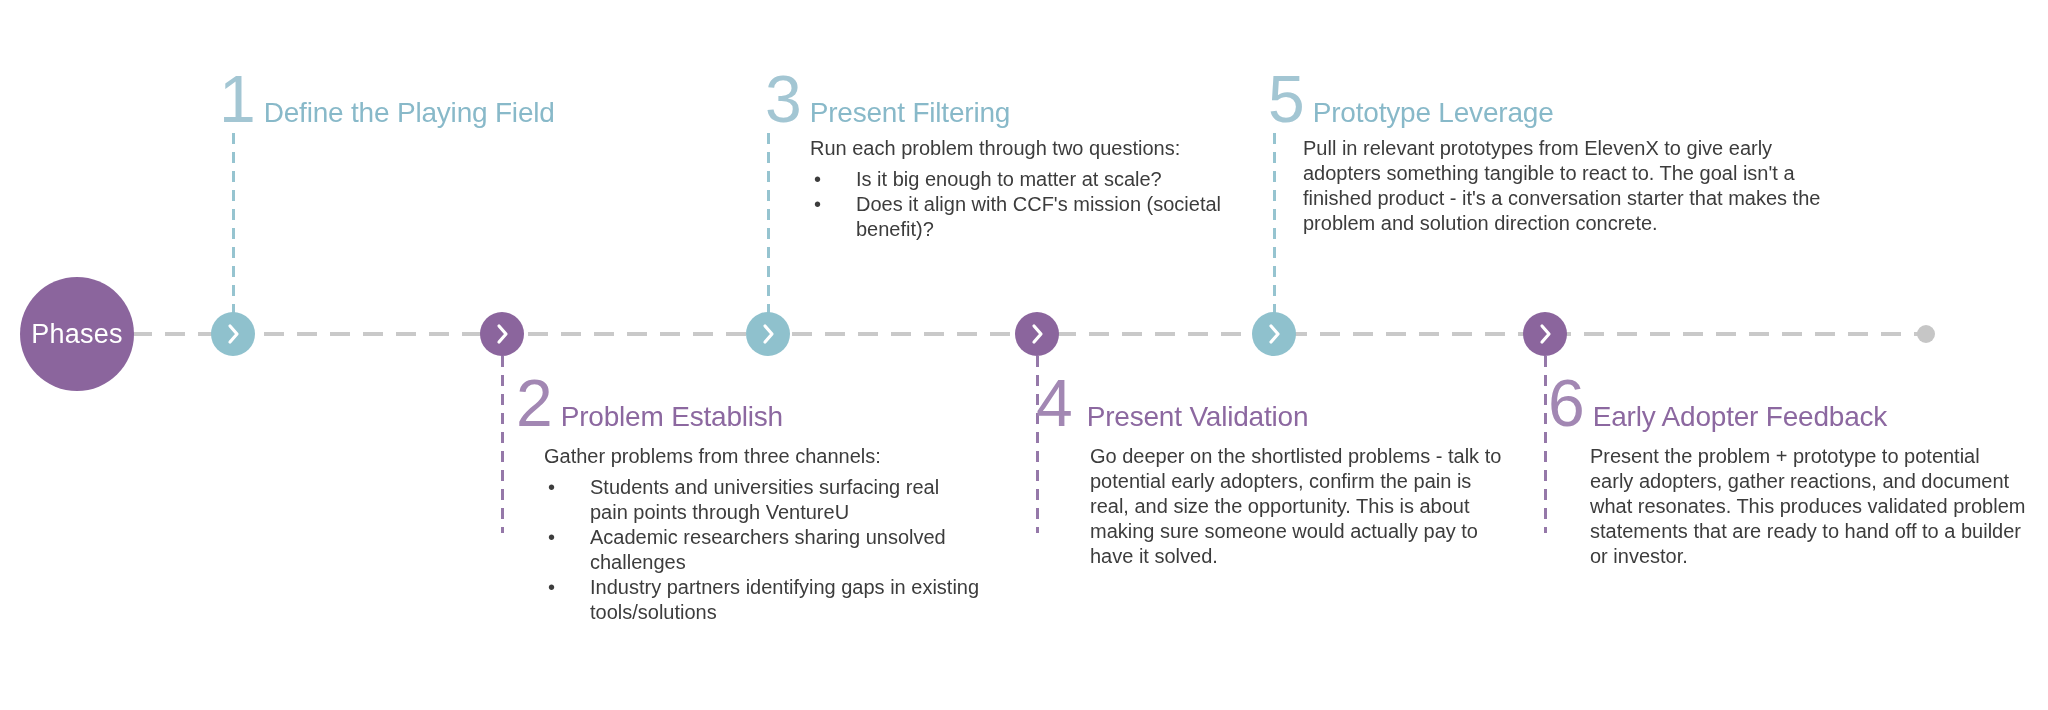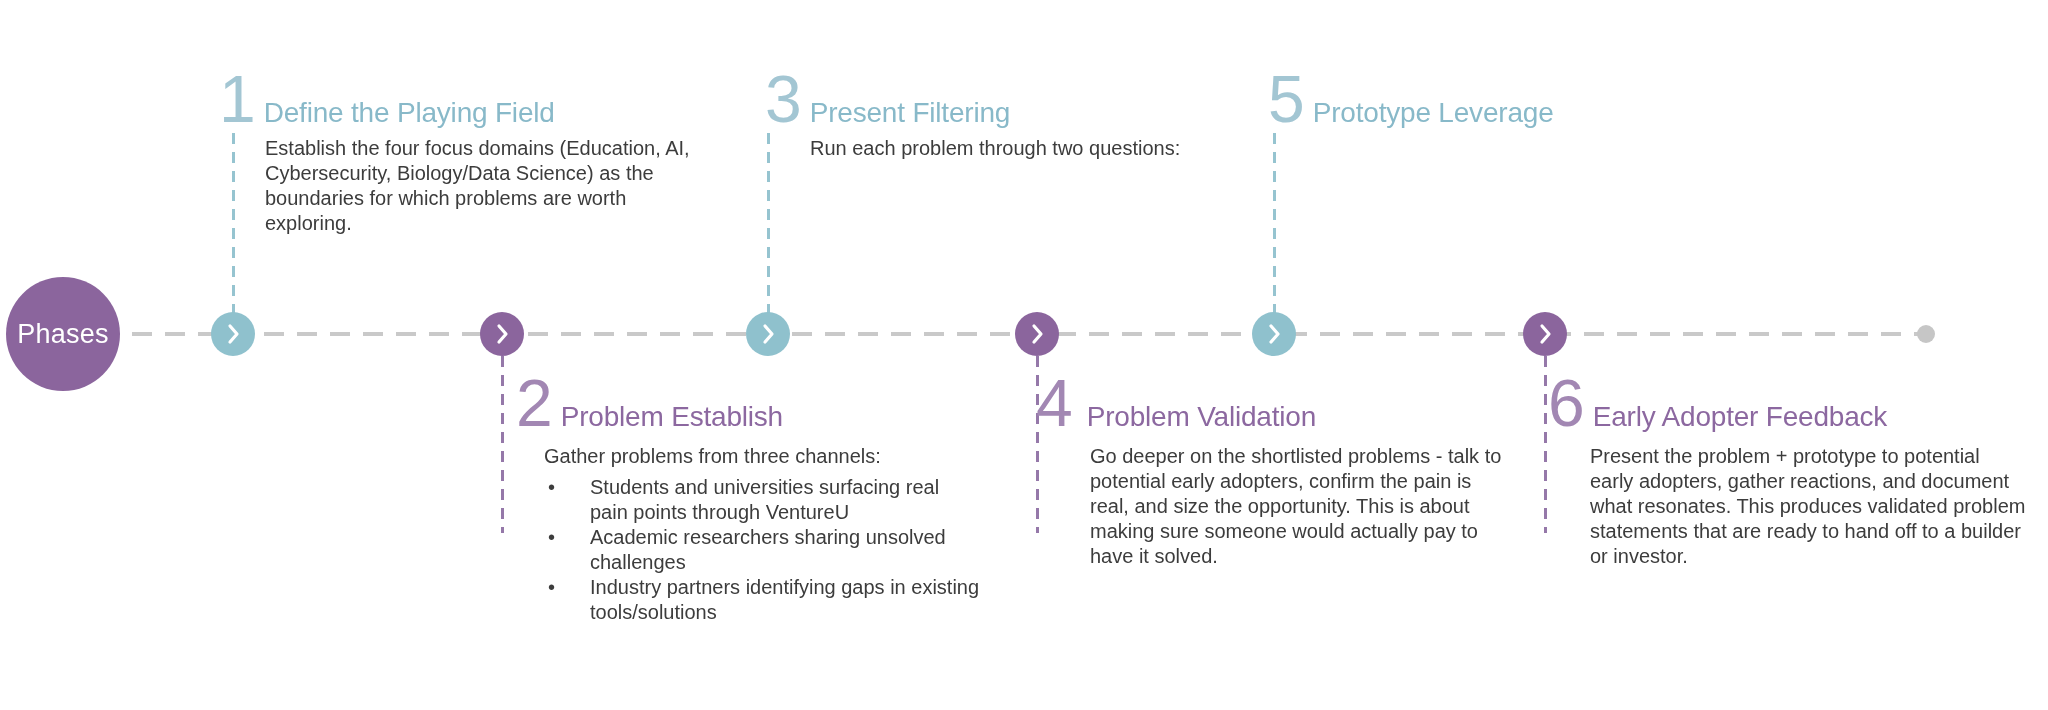--- a/index.html
+++ b/index.html
@@ -24,21 +24,21 @@
   }
   .end-dot {
     position: absolute;
     left: 1917px; top: 325px;
     width: 18px; height: 18px;
     border-radius: 50%;
     background: var(--end_dot, #c6c6c6);
   }
   .phases-circle {
     position: absolute;
-    left: 6px; top: 277px;
+    left: 20px; top: 277px;
     width: 114px; height: 114px;
     border-radius: 50%;
     background: var(--purple, #8b659d);
     display: flex; align-items: center; justify-content: center;
     color: var(--label_text, #ffffff);
     font-size: 27px;
     letter-spacing: 0.2px;
   }
 
   
@@ -160,21 +160,20 @@
     <svg width="24" height="24" viewBox="0 0 24 24">
         <polyline points="9,4 16,12 9,20" fill="none" stroke="#ffffff" stroke-width="3.2" stroke-linecap="round" stroke-linejoin="round"></polyline>
       </svg>
   </div>
 
   <div class="phase above teal" style="left:219px; top:66px">
     <div class="head">
       <span class="num">1</span>
       <span class="title">Define the Playing Field</span>
     </div>
-    <div class="pbody" style="margin-left:46px; width:432px">Establish the four focus domains (Education, AI, Cybersecurity, Biology/Data Science) as the boundaries for which problems are worth exploring.</div>
   </div>
 
   <div class="phase below purple" style="left:516px; top:370px">
     <div class="head">
       <span class="num">2</span>
       <span class="title">Problem Establish</span>
     </div>
     <div class="pbody" style="margin-left:28px; width:436px">
       <div>Gather problems from three channels:</div>
       <ul class="bullets">
@@ -185,36 +184,41 @@
     </div>
   </div>
 
   <div class="phase above teal" style="left:765px; top:66px">
     <div class="head">
       <span class="num">3</span>
       <span class="title">Present Filtering</span>
     </div>
     <div class="pbody" style="margin-left:45px; width:460px">
       <div>Run each problem through two questions:</div>
+      <ul class="bullets">
+        <li>Is it big enough to matter at scale?</li>
+        <li>Does it align with CCF's mission (societal benefit)?</li>
+      </ul>
     </div>
   </div>
 
   <div class="phase below purple" style="left:1036px; top:370px">
     <div class="head">
       <span class="num">4</span>
-      <span class="title" style="margin-left:14px">Problem Validation</span>
+      <span class="title" style="margin-left:14px">Present Validation</span>
     </div>
     <div class="pbody" style="margin-left:54px; width:425px">Go deeper on the shortlisted problems - talk to potential early adopters, confirm the pain is real, and size the opportunity. This is about making sure someone would actually pay to have it solved.</div>
   </div>
 
   <div class="phase above teal" style="left:1268px; top:66px">
     <div class="head">
       <span class="num">5</span>
       <span class="title">Prototype Leverage</span>
     </div>
+    <div class="pbody" style="margin-left:35px; width:520px">Pull in relevant prototypes from ElevenX to give early adopters something tangible to react to. The goal isn't a finished product - it's a conversation starter that makes the problem and solution direction concrete.</div>
   </div>
 
   <div class="phase below purple" style="left:1548px; top:370px">
     <div class="head">
       <span class="num">6</span>
       <span class="title">Early Adopter Feedback</span>
     </div>
     <div class="pbody" style="margin-left:42px; width:438px">Present the problem + prototype to potential early adopters, gather reactions, and document what resonates. This produces validated problem statements that are ready to hand off to a builder or investor.</div>
   </div>
 

